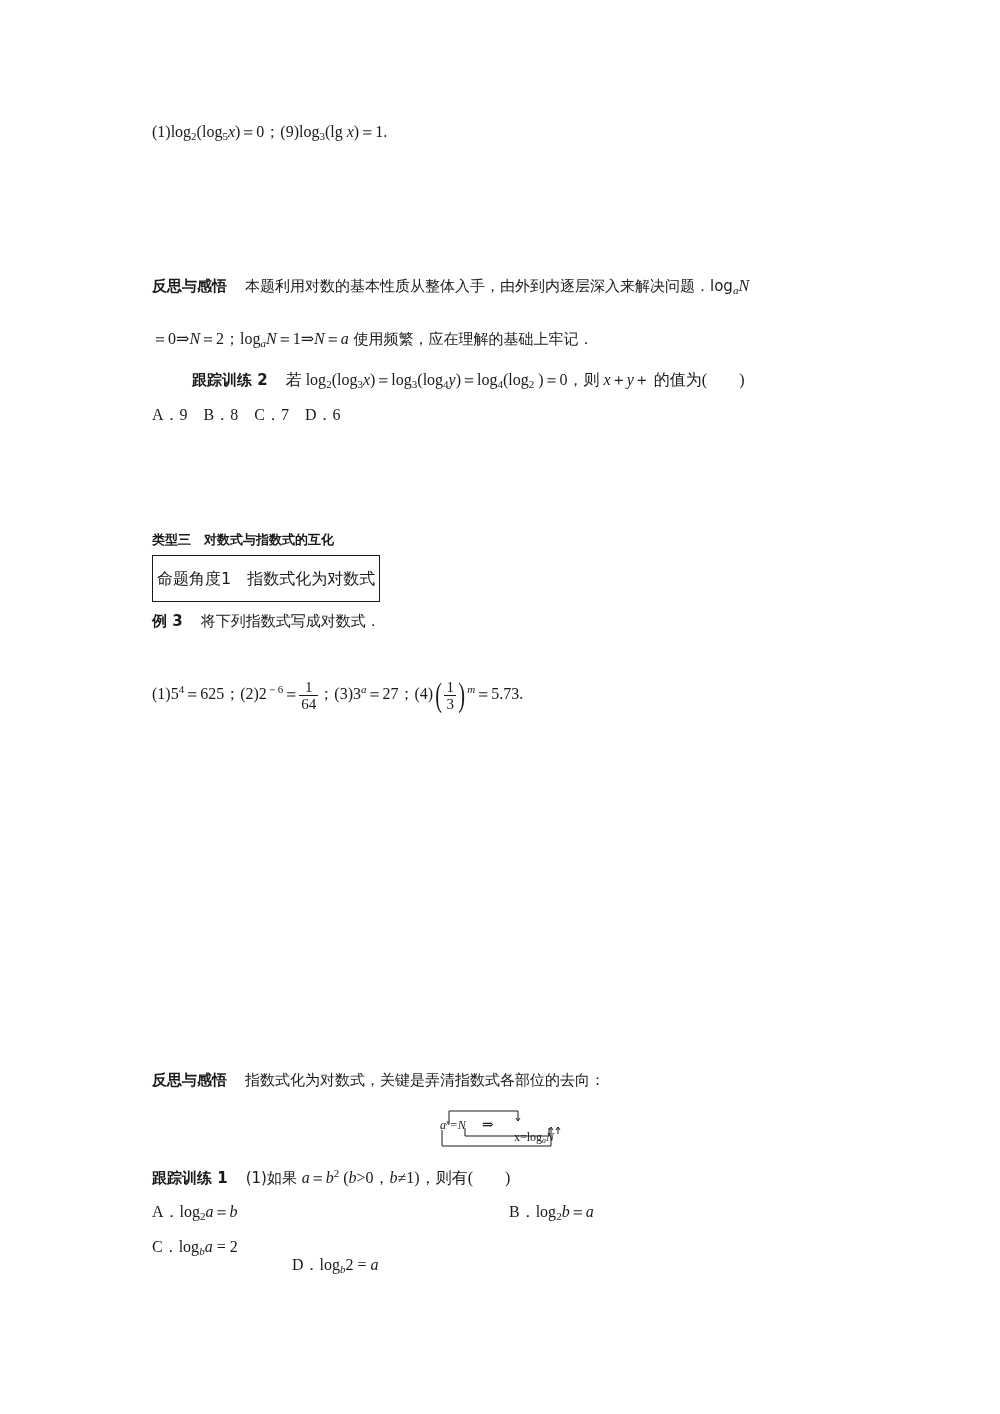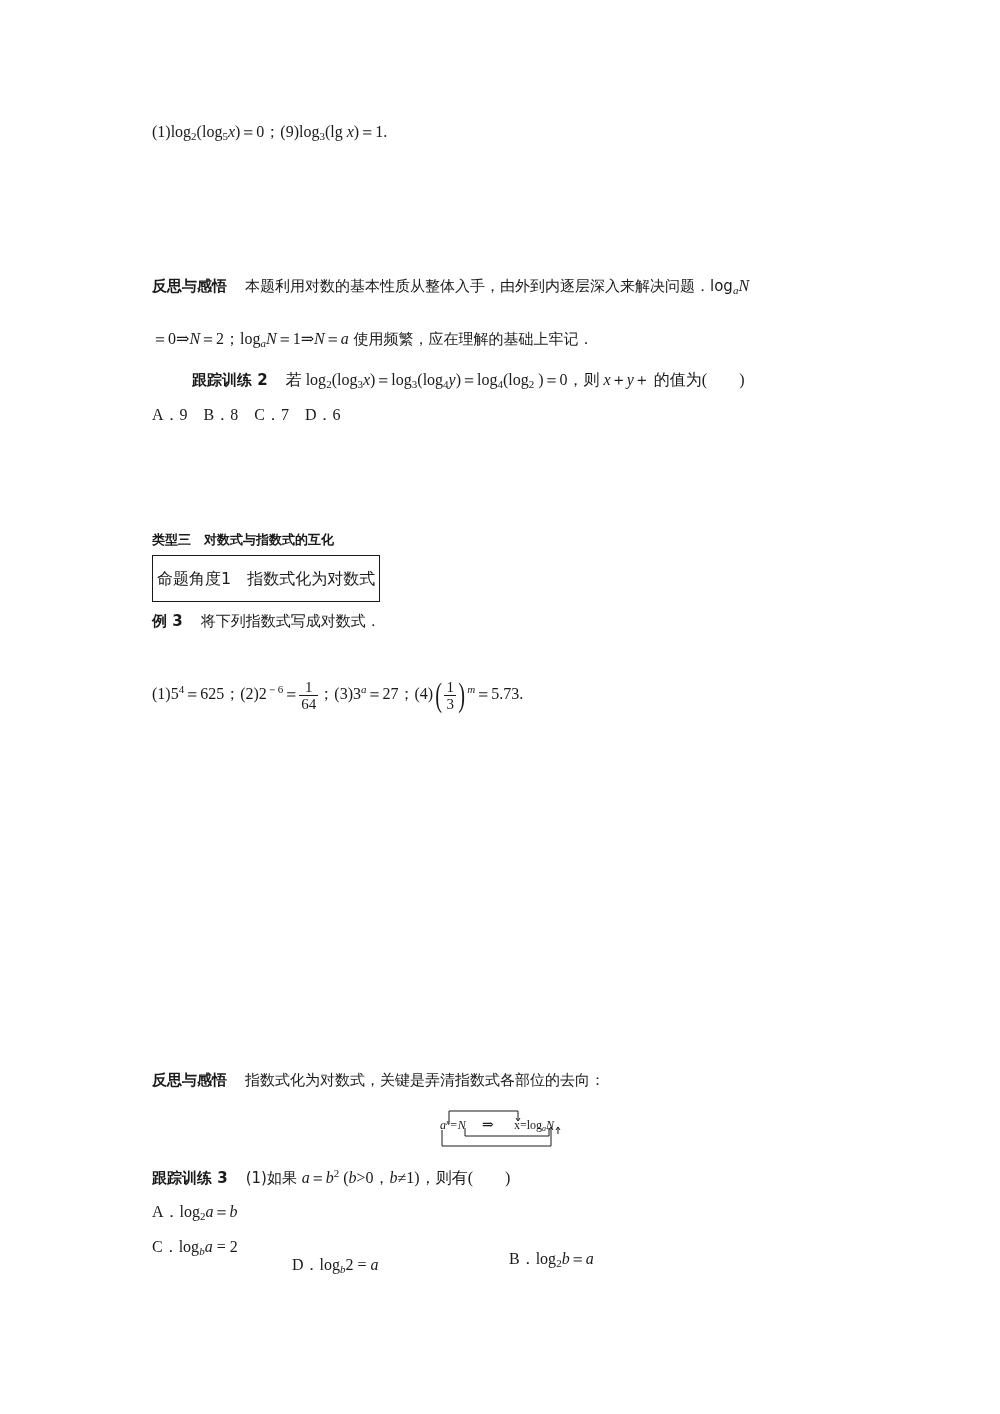--- a/index.html
+++ b/index.html
@@ -63,33 +63,33 @@
     <polyline points="25,20 25,28 109,28 109,20" fill="none" stroke="#1a1a1a" stroke-width="1"></polyline>
     <polyline points="2,22 2,38 111,38 111,20" fill="none" stroke="#1a1a1a" stroke-width="1"></polyline>
     <polyline points="109,22 111,19 113,22" fill="none" stroke="#1a1a1a" stroke-width="1"></polyline>
     <polyline points="118,26 118,19" fill="none" stroke="#1a1a1a" stroke-width="1"></polyline>
     <polyline points="116,22 118,19 120,22" fill="none" stroke="#1a1a1a" stroke-width="1"></polyline>
   </svg>
   <div style="position:absolute; left:0; top:10px; font-size:12px; white-space:nowrap;">
     <i>a</i><sup style="font-size:8px;vertical-align:4px;"><i>x</i></sup><i>=N</i>
   </div>
   <div style="position:absolute; left:42px; top:8px; font-size:14px;">⇒</div>
-  <div style="position:absolute; left:74px; top:10px; font-size:12px; white-space:nowrap;">
+  <div style="position:absolute; left:74px; top:22px; font-size:12px; white-space:nowrap;">
     <span>x=log</span><sub style="font-size:8px;vertical-align:-2px;"><i>a</i></sub><i>N</i>
   </div>
 </div>
 
 <div class="line" style="top:1168px;">
-  <span class="cjk bold">跟踪训练 3</span><span class="gap"></span><span class="cjk">(1)如果 </span><i>a</i><span>＝</span><i>b</i><sup>2</sup><span> (</span><i>b</i><span>&gt;0，</span><i>b</i><span>≠1)，则有(　　)</span>
+  <span class="cjk bold">跟踪训练 1</span><span class="gap"></span><span class="cjk">(1)如果 </span><i>a</i><span>＝</span><i>b</i><sup>2</sup><span> (</span><i>b</i><span>&gt;0，</span><i>b</i><span>≠1)，则有(　　)</span>
 </div>
 
 <div class="line" style="top:1202px;">
   <span>A．</span><span>log</span><sub>2</sub><i>a</i><span>＝</span><i>b</i>
 </div>
-<div class="line" style="top:1249px; left:509px;">
+<div class="line" style="top:1202px; left:509px;">
   <span>B．</span><span>log</span><sub>2</sub><i>b</i><span>＝</span><i>a</i>
 </div>
 
 <div class="line" style="top:1237px;">
   <span>C．</span><span>log</span><sub><i>b</i></sub><i>a</i><span> = 2</span>
 </div>
 <div class="line" style="top:1237px; left:292px;margin-top:18px;">
   <span>D．</span><span>log</span><sub><i>b</i></sub><span>2 = </span><i>a</i>
 </div>
 

